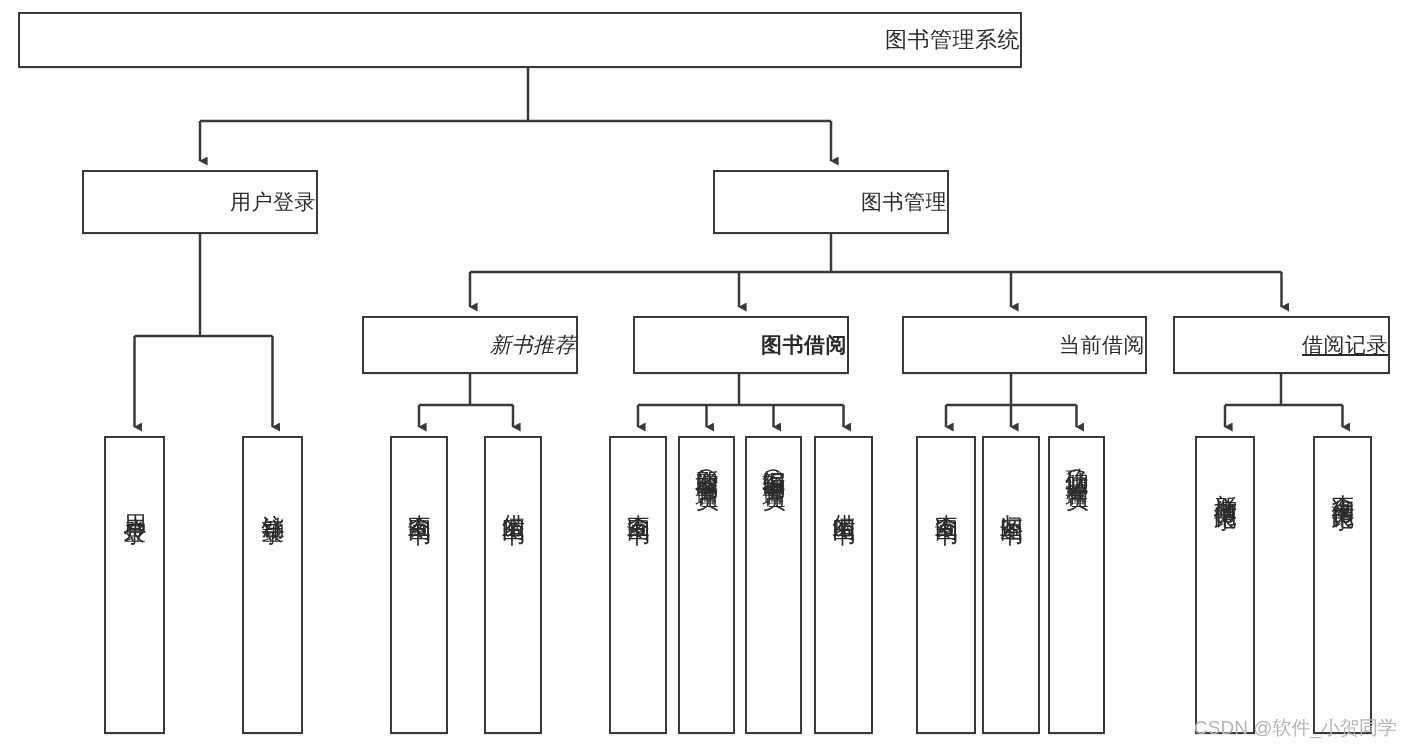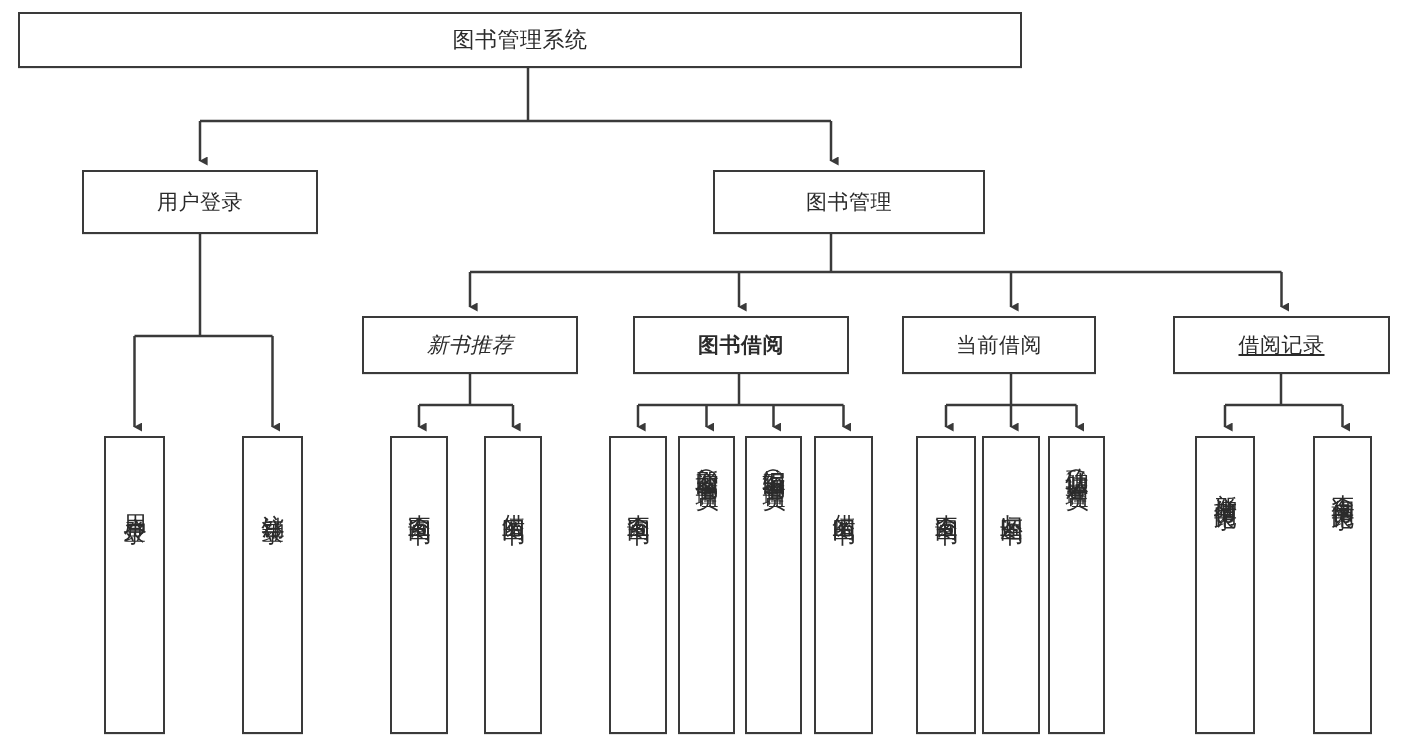--- a/index.html
+++ b/index.html
@@ -26,21 +26,21 @@
     height: 747px;
     pointer-events: none;
   }
   .node {
     position: absolute;
     box-sizing: border-box;
     border: 2.5px solid #3a3a3a;
     background: #ffffff;
     display: flex;
     align-items: center;
-    justify-content: center;
+    justify-content: flex-end;
     color: #2b2b2b;
     box-shadow: 0 1px 0 rgba(0,0,0,0.10);
   }
   .node .label {
     display: block;
     text-align: center;
     letter-spacing: 0.5px;
     white-space: nowrap;
   }
   
@@ -133,30 +133,30 @@
       </g>
   </svg>
 
   <div id="nodes-layer">
       <div class="node h root" style="left: 18px; top: 12px; width: 1004px; height: 56px;">
         <span class="label">图书管理系统</span>
       </div>
       <div class="node h" style="left: 82px; top: 170px; width: 236px; height: 64px;">
         <span class="label">用户登录</span>
       </div>
-      <div class="node h" style="left: 713px; top: 170px; width: 272px; height: 64px;">
+      <div class="node h" style="left: 713px; top: 170px; width: 236px; height: 64px;">
         <span class="label">图书管理</span>
       </div>
       <div class="node h" style="left: 362px; top: 316px; width: 216px; height: 58px; font-style: italic;">
         <span class="label">新书推荐</span>
       </div>
       <div class="node h" style="left: 633px; top: 316px; width: 216px; height: 58px; font-weight: bold;">
         <span class="label">图书借阅</span>
       </div>
-      <div class="node h" style="left: 902px; top: 316px; width: 194px; height: 58px;">
+      <div class="node h" style="left: 902px; top: 316px; width: 245px; height: 58px;">
         <span class="label">当前借阅</span>
       </div>
       <div class="node h" style="left: 1173px; top: 316px; width: 217px; height: 58px; text-decoration: underline;">
         <span class="label">借阅记录</span>
       </div>
       <div class="node v mid" style="left: 104px; top: 436px; width: 61px; height: 298px;">
         <span class="label">用户登录</span>
       </div>
       <div class="node v mid" style="left: 242px; top: 436px; width: 61px; height: 298px;">
         <span class="label">注销登录</span>
@@ -189,13 +189,14 @@
         <span class="label">确认归还（管理员）</span>
       </div>
       <div class="node v mid2" style="left: 1195px; top: 436px; width: 60px; height: 298px;">
         <span class="label">新增借阅记录</span>
       </div>
       <div class="node v mid2" style="left: 1313px; top: 436px; width: 59px; height: 298px;">
         <span class="label">查询借阅记录</span>
       </div>
     </div>
 
+  <div id="watermark">CSDN @软件_小贺同学</div>
 </div>
 
 </body></html>

